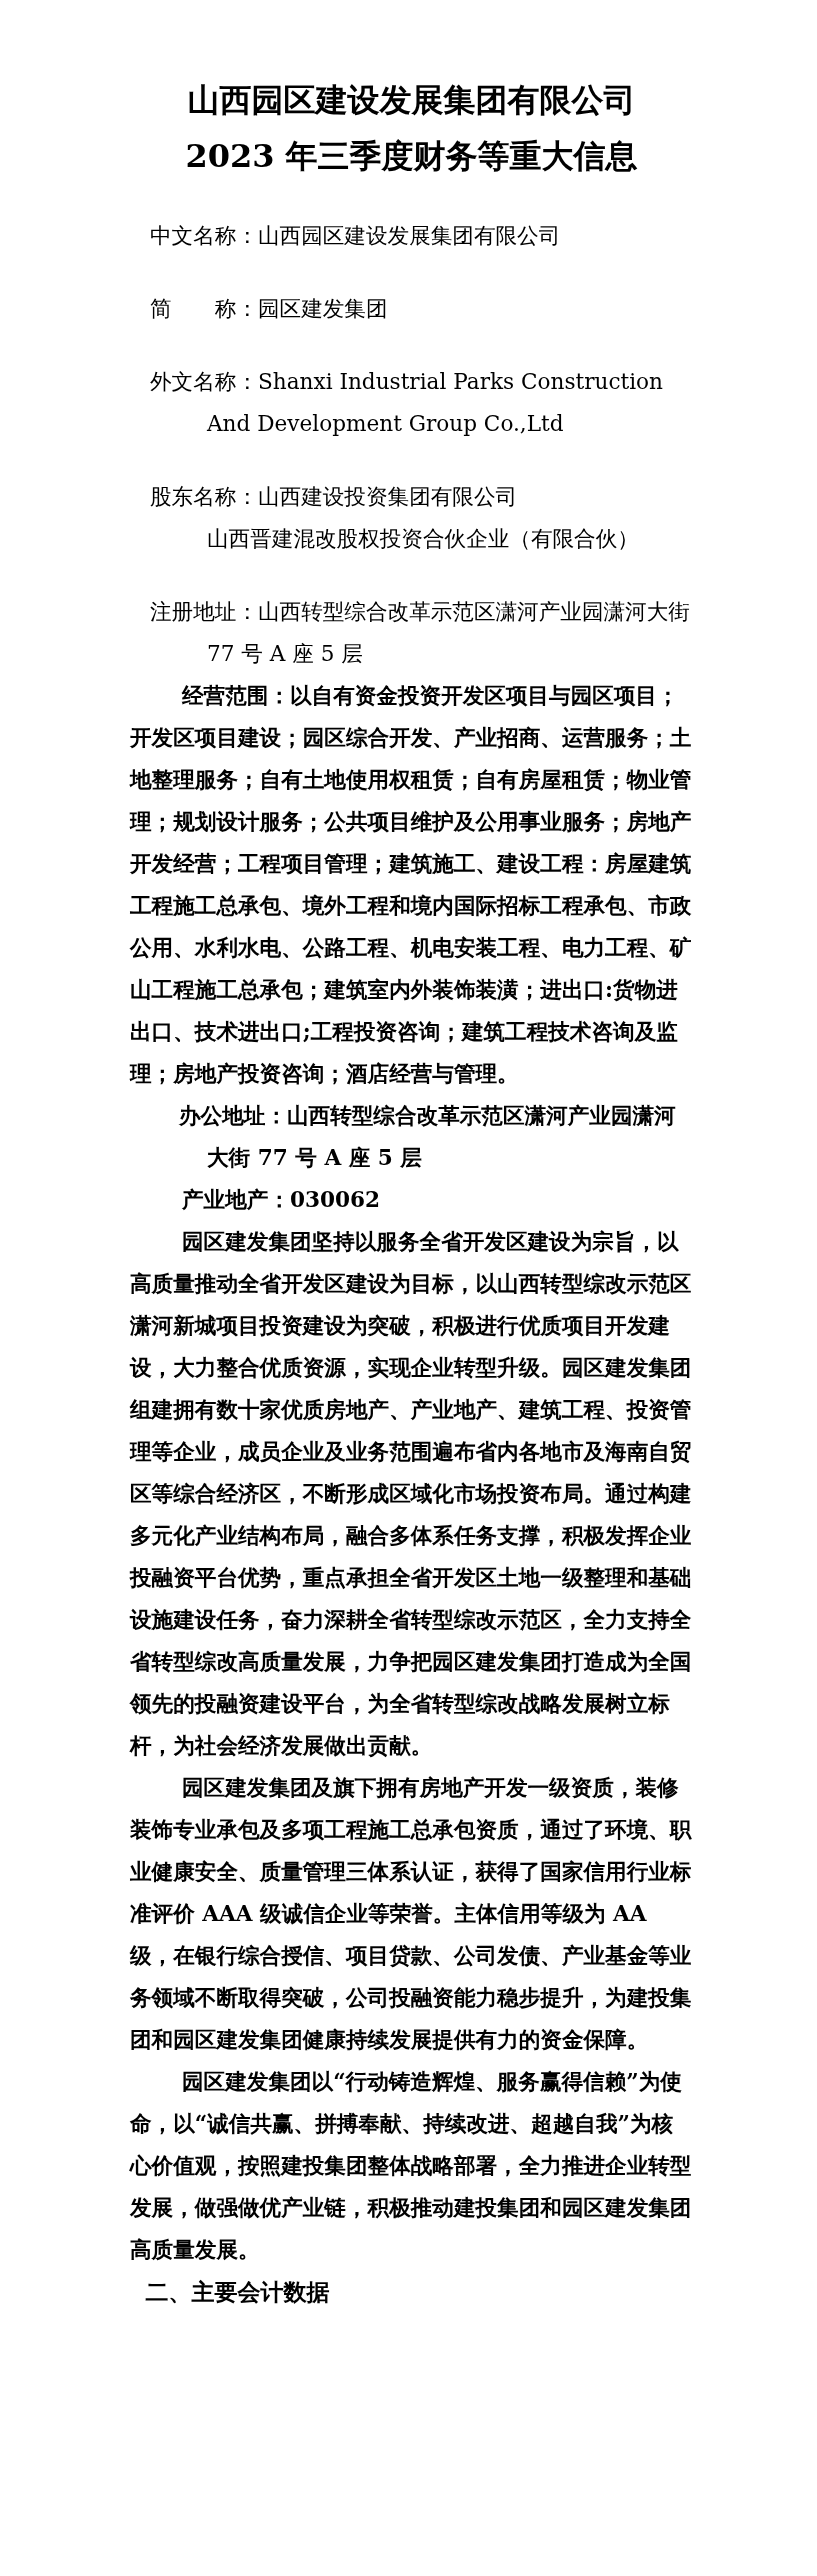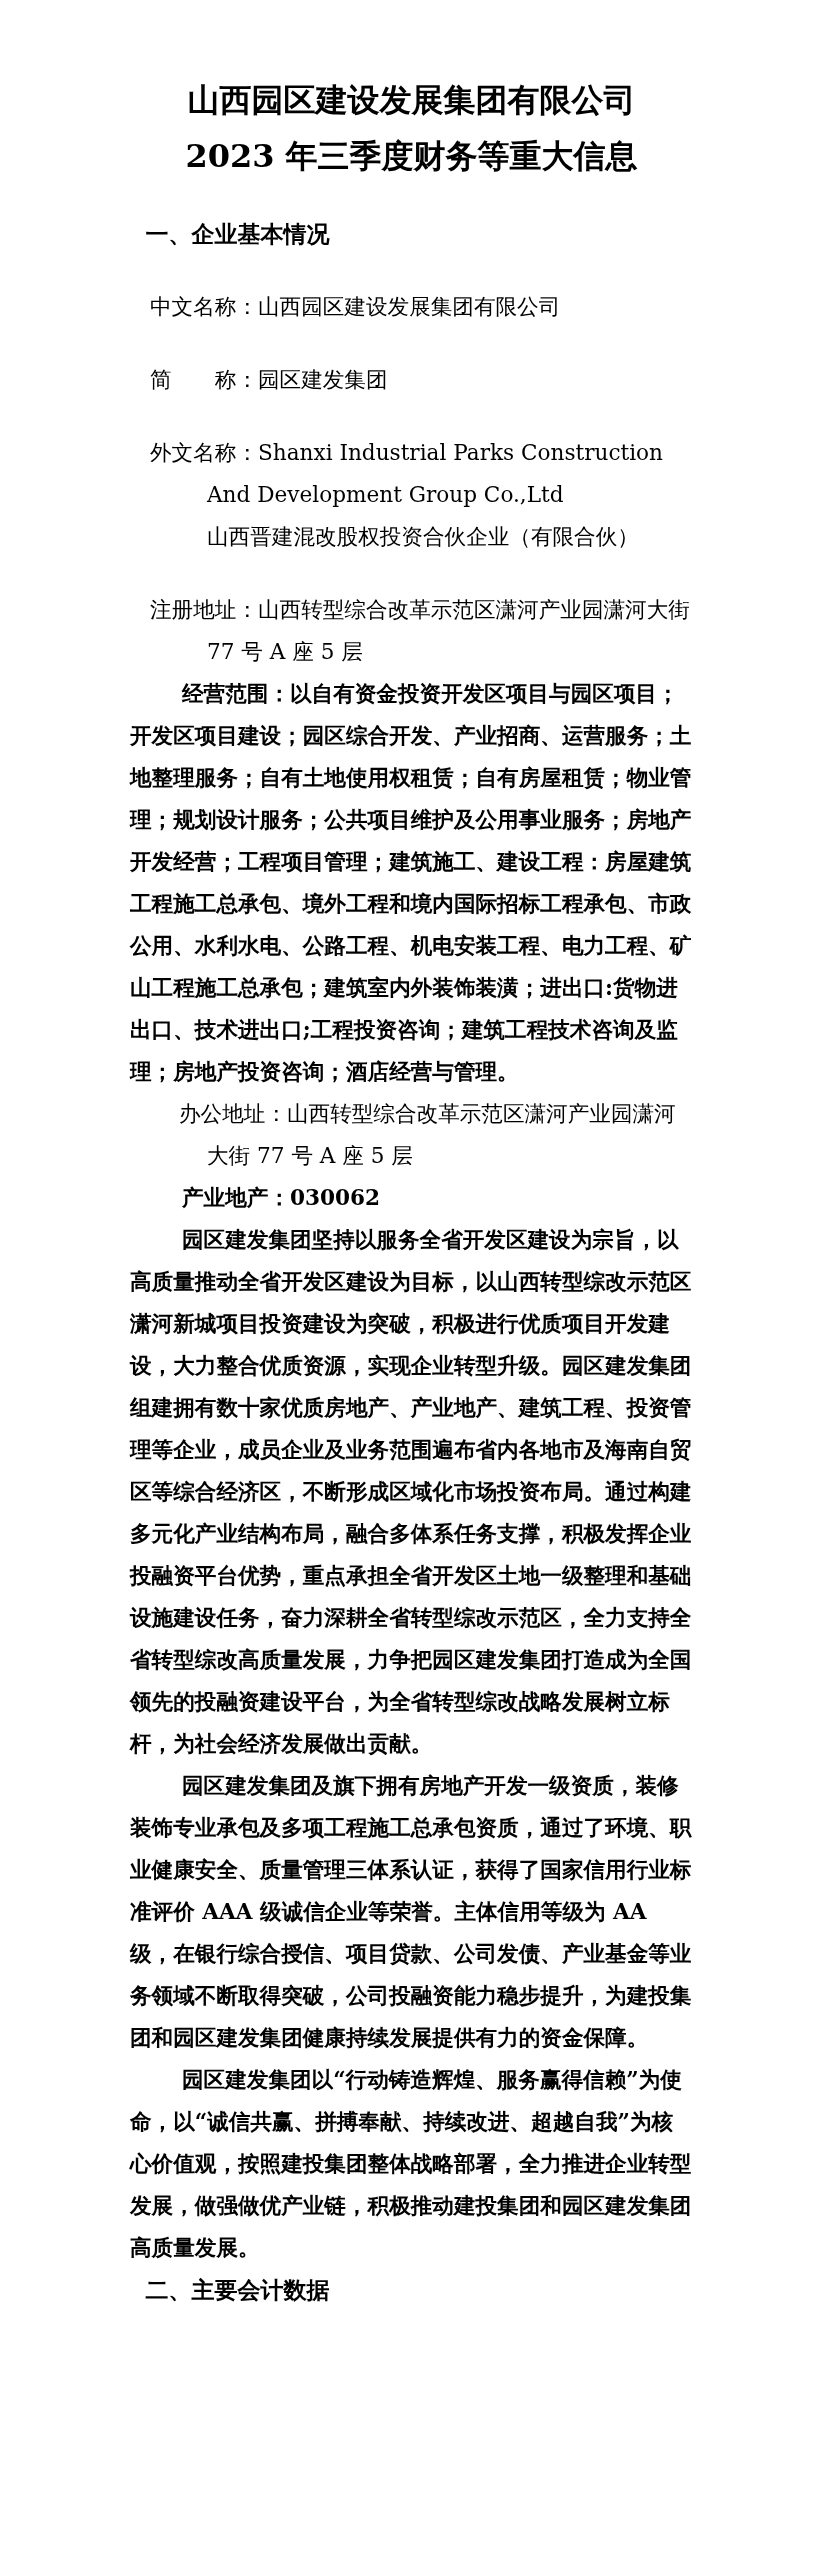--- a/index.html
+++ b/index.html
@@ -14,40 +14,40 @@
     text-align:center;color:#000;
   }
   .h1{
     font-family:"DejaVu Sans","Liberation Sans",sans-serif;
     font-weight:bold;font-size:23px;line-height:42px;text-indent:15.5px;
   }
   .h1.first{margin-top:29px;}
   .body-text{font-size:21.6px;line-height:42px;}
   .info{padding-left:77px;text-indent:-57px;margin-top:31px;}
   .info-wrap2{padding-left:77px;text-indent:0;}
-  .office{padding-left:77px;text-indent:-28px;}
+  .office{padding-left:77px;text-indent:-28px;font-weight:bold;}
   .scope,.post,.para{text-indent:52px;font-weight:bold;}
 </style>
 </head>
 <body>
 
 <div class="page">
   <div class="content">
 
     <div class="doc-title">
       <div>山西园区建设发展集团有限公司</div>
       <div>2023 年三季度财务等重大信息</div>
     </div>
 
-    <div class="h1 first">一、企业基本情况</div>
 
     <div class="body-text">
       <div class="info"><span>中文名称：</span><span>山西园区建设发展集团有限公司</span></div>
       <div class="info"><span>简　　称：</span><span>园区建发集团</span></div>
       <div class="info"><span>外文名称：</span><span>Shanxi Industrial Parks Construction And Development Group Co.,Ltd</span></div>
+      <div class="info"><span>股东名称：</span><span>山西建设投资集团有限公司</span></div>
       <div class="info-wrap2">山西晋建混改股权投资合伙企业（有限合伙）</div>
       <div class="info"><span>注册地址：</span><span>山西转型综合改革示范区潇河产业园潇河大街 77 号 A 座 5 层</span></div>
       <div class="scope"><span>经营范围：</span><span>以自有资金投资开发区项目与园区项目；开发区项目建设；园区综合开发、产业招商、运营服务；土地整理服务；自有土地使用权租赁；自有房屋租赁；物业管理；规划设计服务；公共项目维护及公用事业服务；房地产开发经营；工程项目管理；建筑施工、建设工程：房屋建筑工程施工总承包、境外工程和境内国际招标工程承包、市政公用、水利水电、公路工程、机电安装工程、电力工程、矿山工程施工总承包；建筑室内外装饰装潢；进出口:货物进出口、技术进出口;工程投资咨询；建筑工程技术咨询及监理；房地产投资咨询；酒店经营与管理。</span></div>
       <div class="office"><span>办公地址：</span><span>山西转型综合改革示范区潇河产业园潇河大街 77 号 A 座 5 层</span></div>
       <div class="post"><span>产业地产：</span><span>030062</span></div>
       <div class="para">园区建发集团坚持以服务全省开发区建设为宗旨，以高质量推动全省开发区建设为目标，以山西转型综改示范区潇河新城项目投资建设为突破，积极进行优质项目开发建设，大力整合优质资源，实现企业转型升级。园区建发集团组建拥有数十家优质房地产、产业地产、建筑工程、投资管理等企业，成员企业及业务范围遍布省内各地市及海南自贸区等综合经济区，不断形成区域化市场投资布局。通过构建多元化产业结构布局，融合多体系任务支撑，积极发挥企业投融资平台优势，重点承担全省开发区土地一级整理和基础设施建设任务，奋力深耕全省转型综改示范区，全力支持全省转型综改高质量发展，力争把园区建发集团打造成为全国领先的投融资建设平台，为全省转型综改战略发展树立标杆，为社会经济发展做出贡献。</div>
       <div class="para">园区建发集团及旗下拥有房地产开发一级资质，装修装饰专业承包及多项工程施工总承包资质，通过了环境、职业健康安全、质量管理三体系认证，获得了国家信用行业标准评价 AAA 级诚信企业等荣誉。主体信用等级为 AA 级，在银行综合授信、项目贷款、公司发债、产业基金等业务领域不断取得突破，公司投融资能力稳步提升，为建投集团和园区建发集团健康持续发展提供有力的资金保障。</div>
       <div class="para">园区建发集团以“行动铸造辉煌、服务赢得信赖”为使命，以“诚信共赢、拼搏奉献、持续改进、超越自我”为核心价值观，按照建投集团整体战略部署，全力推进企业转型发展，做强做优产业链，积极推动建投集团和园区建发集团高质量发展。</div>
     </div>
 

